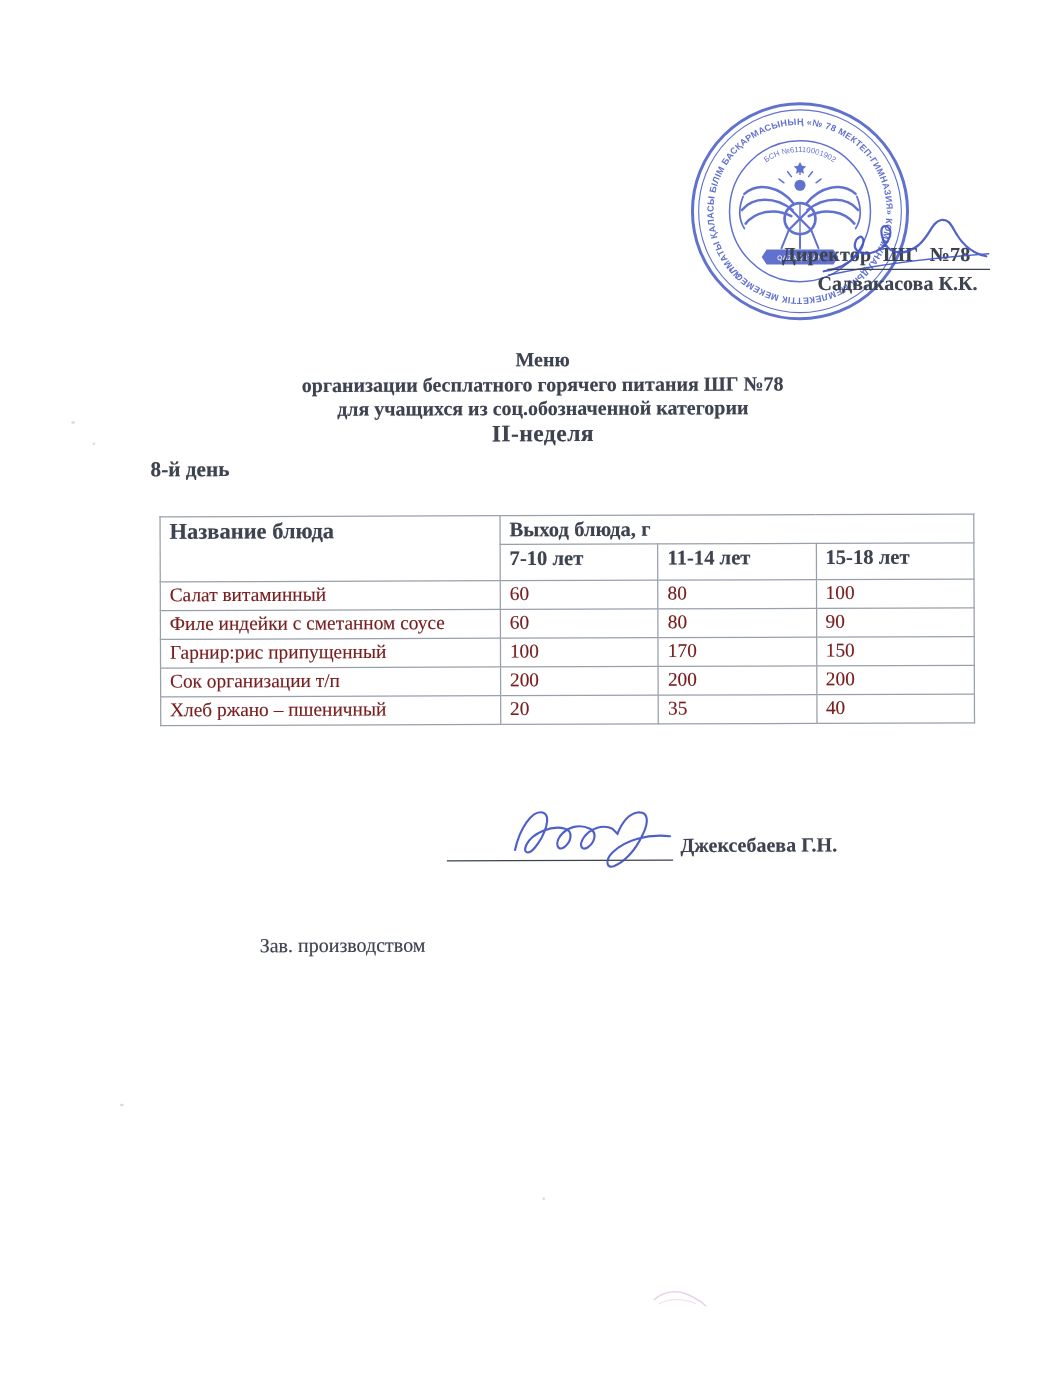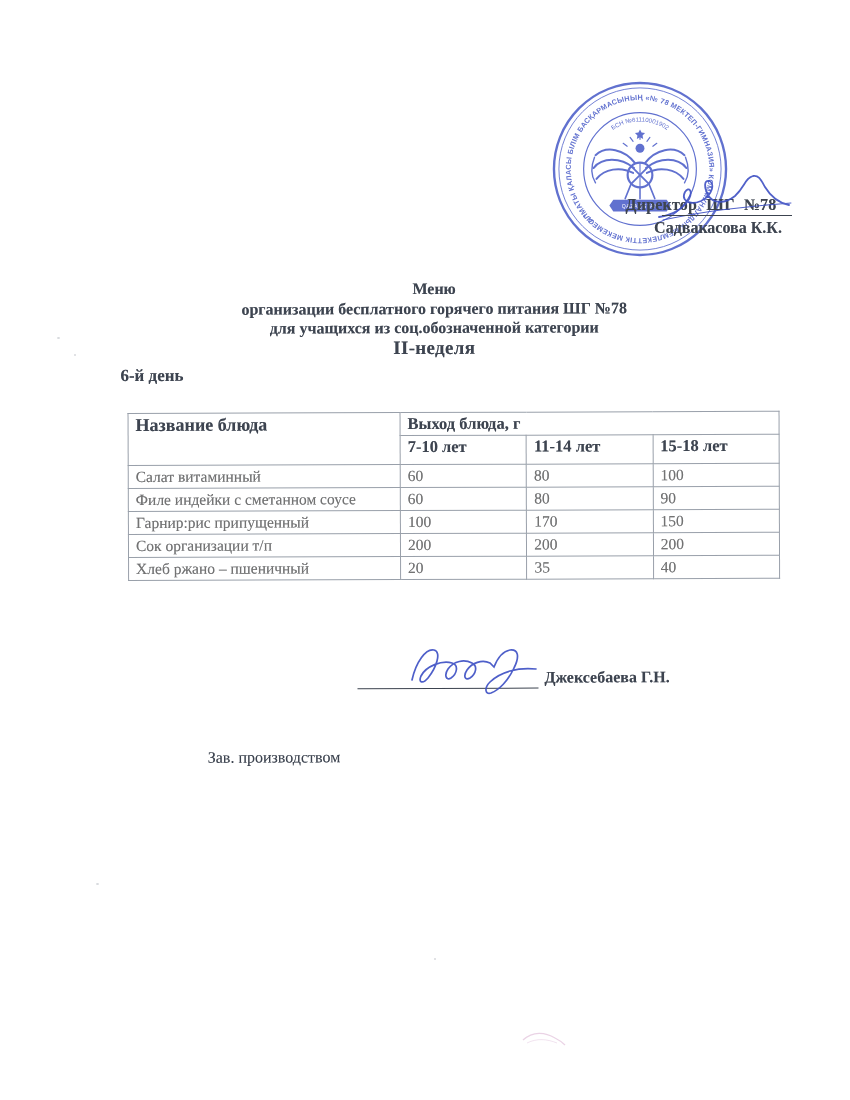--- a/index.html
+++ b/index.html
@@ -35,21 +35,21 @@
   
   .menu-table-wrap { position:absolute; left:128px; top:412px; width:652px; }
   table.menu { border-collapse:collapse; width:652px; table-layout:fixed;
                font-size:15.5px; }
   table.menu th, table.menu td { border:1px solid #99a0aa; padding:1px 7px; text-align:left; vertical-align:top; }
   table.menu { border:1.5px solid #8a919c; }
   th.dish-h { width:257px; font-size:18px; height:27px; }
   th.group-h { padding-left:43px; font-size:16.5px; }
   tr.ages th { height:26px; font-size:16.5px; }
   th.age1 { width:138px;margin-left:43px; } th.age2 { width:127px; } th.age3 { width:130px; }
-  table.menu td { height:20px; color:#737373; line-height:19px; white-space:nowrap; overflow:hidden; }
+  table.menu td { height:20px; color:#7f1d1d; line-height:19px; white-space:nowrap; overflow:hidden; }
   td.dish { color:#4a515d; }
 
   
   .footer-label { position:absolute; left:207px; top:704px; font-weight:normal; font-size:16px;margin-top:44px; }
   .footer-line { left:357px; top:688px; width:181px; border-top:1.4px solid #3c434f; }
   .footer-name { position:absolute; left:544px; top:669px; font-weight:bold; font-size:16px; }
 
   
   .speck { position:absolute; border-radius:50%; background:#b6bac1; opacity:0.55; }
   .mark-pink { position:absolute; left:521px; top:1026px; width:46px; height:24px; }
@@ -131,21 +131,21 @@
   <div class="director-name soft">Садвакасова К.К.</div>
 
   <div class="print-layer">
 
     <div class="heading soft">
       <p class="h-title">Меню</p>
       <p class="h-sub1">организации бесплатного горячего питания ШГ №78</p>
       <p class="h-sub2">для учащихся из соц.обозначенной категории</p>
       <p class="h-week">II-неделя</p>
     </div>
-    <div class="day-label soft">6-й день</div>
+    <div class="day-label soft">8-й день</div>
 
     <div class="menu-table-wrap">
       <table class="menu soft">
         <tbody>
             <tr>
           <th class="dish-h" rowspan="2">Название блюда</th>
           <th class="group-h" colspan="3">Выход блюда, г</th>
         </tr>
         <tr class="ages">
           <th class="age1">7-10 лет</th>

